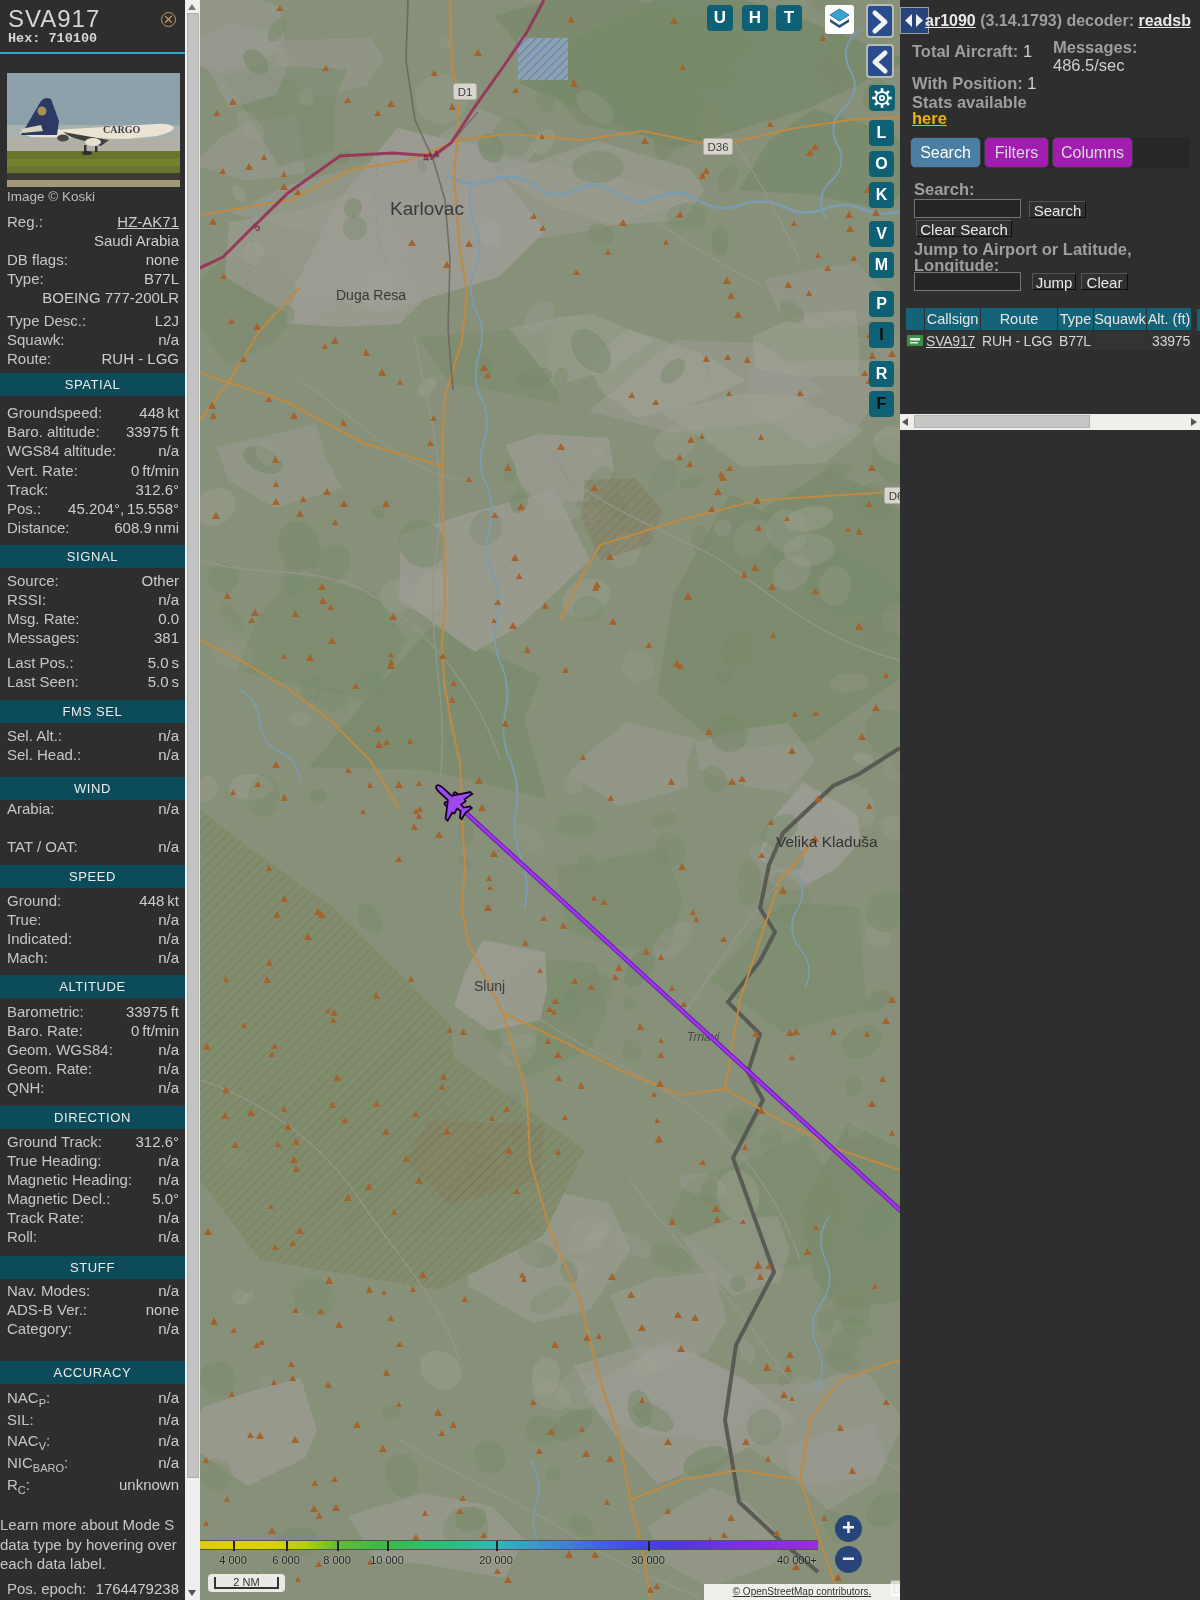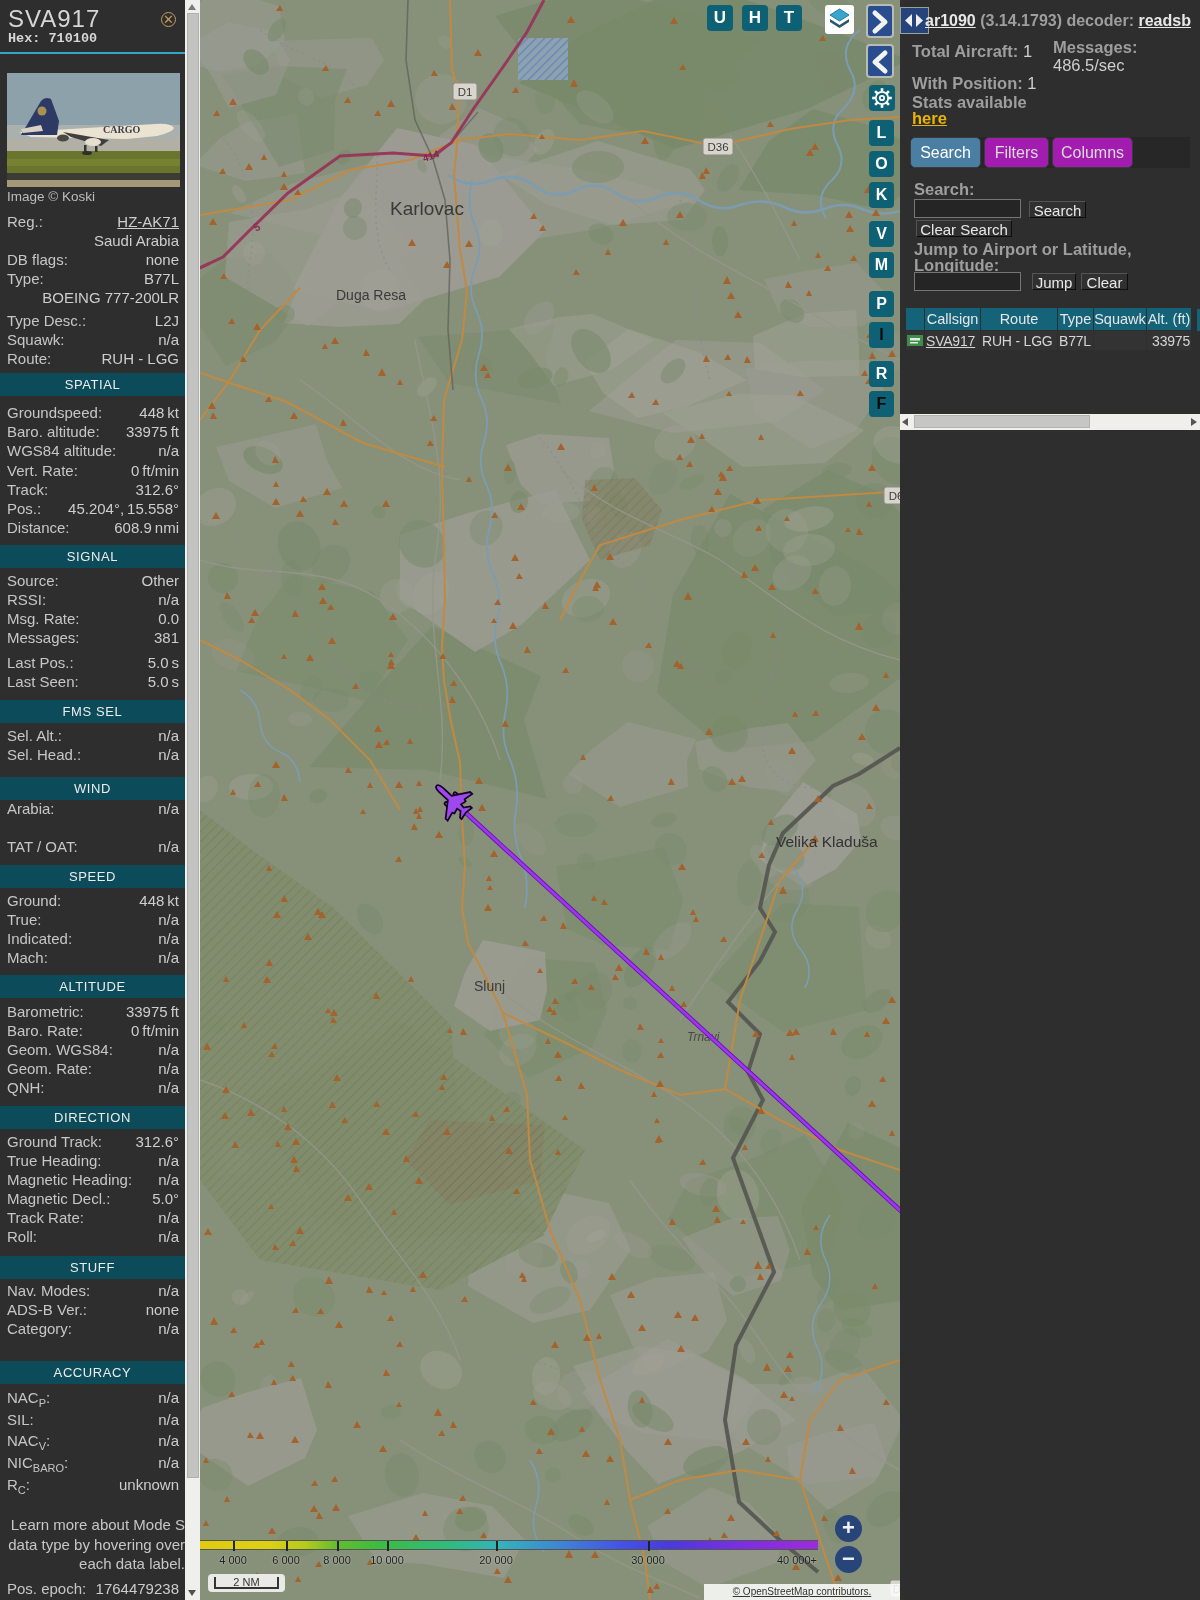--- a/index.html
+++ b/index.html
@@ -300,21 +300,21 @@
     </div>
 <div class="band" style="top:373px">SPATIAL</div>
 <div class="band" style="top:545px">SIGNAL</div>
 <div class="band" style="top:700px">FMS SEL</div>
 <div class="band" style="top:777px">WIND</div>
 <div class="band" style="top:865px">SPEED</div>
 <div class="band" style="top:975px">ALTITUDE</div>
 <div class="band" style="top:1106px">DIRECTION</div>
 <div class="band" style="top:1256px">STUFF</div>
 <div class="band" style="top:1361px">ACCURACY</div>
-<div style="position:absolute;left:0;top:1515px;width:185px;text-align:right;font-size:15px;line-height:19.5px;color:#c6c6c6;">Learn more about Mode S<br>data type by hovering over<br>each data label.</div>
+<div style="position:absolute;left:0;top:1515px;width:185px;text-align:left;font-size:15px;line-height:19.5px;color:#c6c6c6;">Learn more about Mode S<br>data type by hovering over<br>each data label.</div>
 </div>
 <div id="lscroll">
  <div class="sarrow" style="top:4px;border-left:4.5px solid transparent;border-right:4.5px solid transparent;border-bottom:6px solid #7a7a78;"></div>
  <div id="lthumb"></div>
  <div class="sarrow" style="top:1590px;border-left:4.5px solid transparent;border-right:4.5px solid transparent;border-top:6px solid #505050;"></div>
 </div>
 <div id="map">
  <svg width="700" height="1600">
       <rect width="700" height="1600" fill="#87917a"></rect>
 <path d="M709,60 L607,109 L475,149 L319,83 L376,38 L491,-18 L586,13 Z" fill="#798a6b" opacity="0.95"></path>

